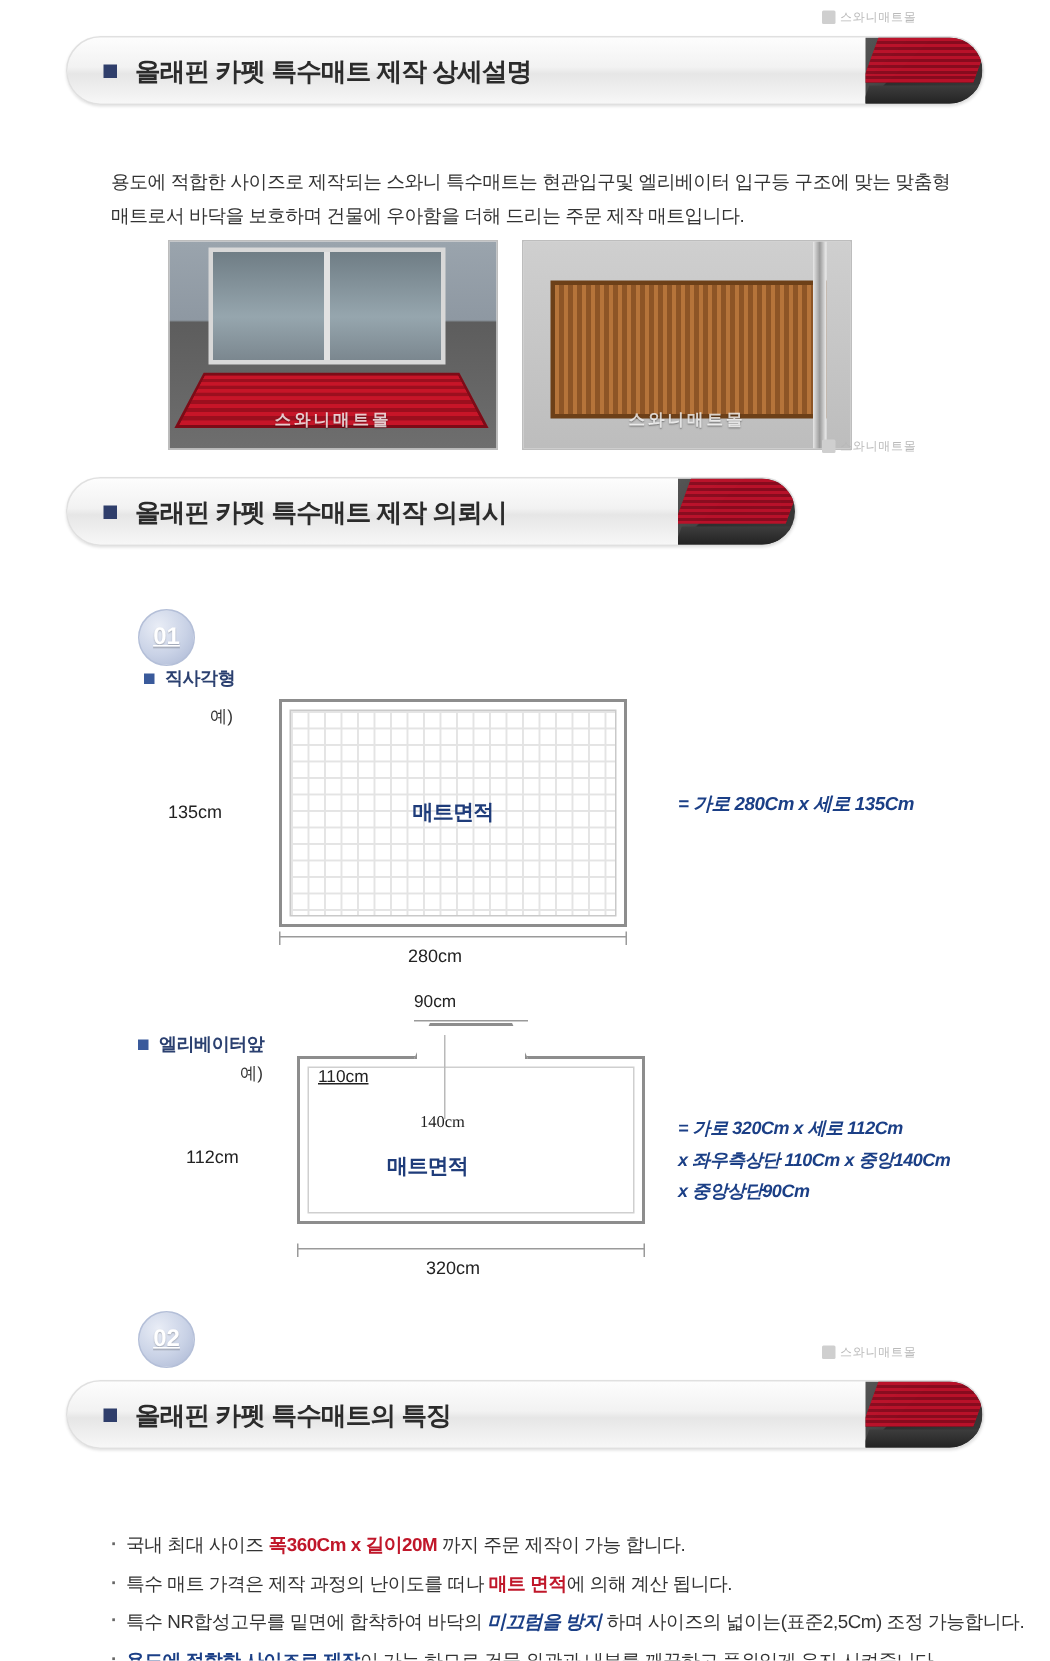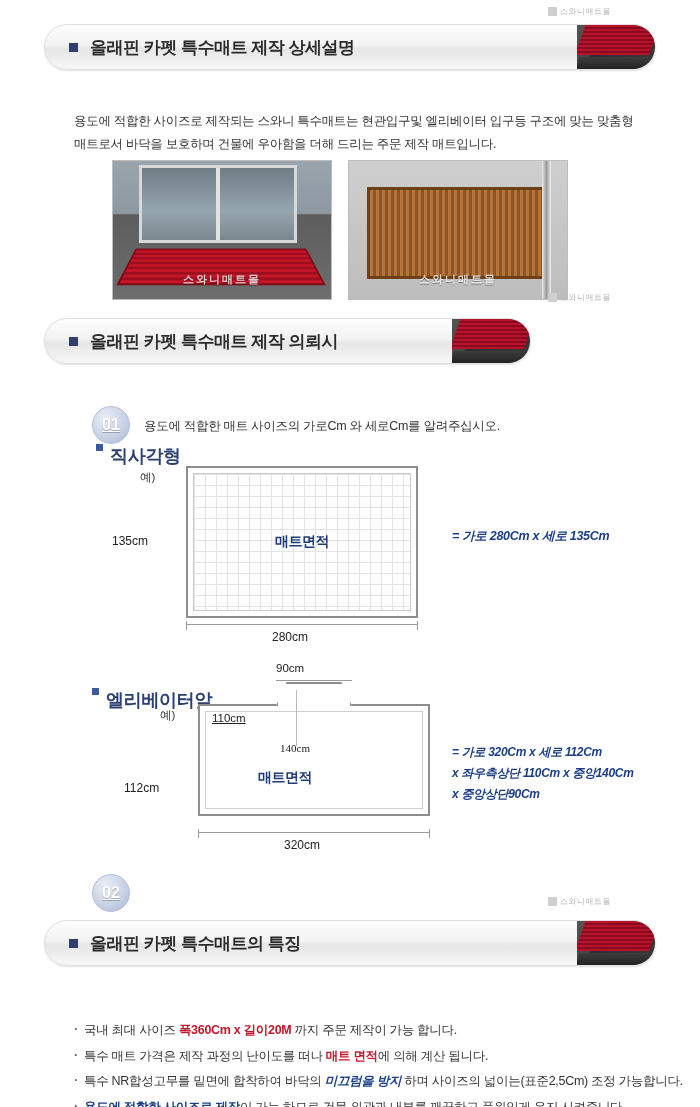--- a/index.html
+++ b/index.html
@@ -191,21 +191,22 @@
   .step .step-text .sub {
     display: block;
     font-weight: bold;
     color: #1a1a1a;
     margin-top: 2px;
   }
 
   
   .sub-label {
     display: flex;
-    font-size: 18px;
+    align-items: center;
+    font-size: 12px;
     font-weight: bold;
     color: #2b4070;
     letter-spacing: -0.3px;
   }
   .sub-label .sq {
     width: 7px; height: 7px;
     background: #3a5a9b;
     margin-right: 7px;
   }
 
@@ -282,21 +283,21 @@
     width: 72px; height: 4px;
     background: #fff;
   }
   .d2 .area-label2 {
     position: absolute; left: 258px; top: 123px;
     font-size: 14px; font-weight: bold; color: #1f3c7a; letter-spacing: -0.5px;
   }
   .d2 .lb-90 { position: absolute; left: 276px; top: 16px; font-size: 11.5px; color: #222; }
   .d2 .lb-110 { position: absolute; left: 212px; top: 66px; font-size: 11.5px; color: #222; text-decoration: underline; }
   .d2 .lb-140 { position: absolute; left: 280px; top: 96px; font-size: 11px; color: #222; font-family: Liberation Serif, serif; }
-  .d2 .lb-112 { position: absolute; left: 124px; top: 118px; font-size: 12px; color: #222; margin-top: 17px; }
+  .d2 .lb-112 { position: absolute; left: 124px; top: 118px; font-size: 12px; color: #222; }
   .d2 .lb-320 { position: absolute; left: 284px; top: 192px; font-size: 12px; color: #222; }
   .d2 .dim-top {
     position: absolute; left: 276px; top: 34px; width: 76px; height: 1px;
     border-top: 1px solid #9a9a9a;
   }
   .d2 .dim-bottom {
     position: absolute; left: 198px; top: 186px; width: 232px; height: 1px;
     border-top: 1px solid #9a9a9a;
   }
   .d2 .dim-bottom::before, .d2 .dim-bottom::after {
@@ -377,21 +378,20 @@
   <div style="position:absolute; left:0; top:318px; width:575px;text-align:right;">
     <div class="sec-head">
       <span class="bullet"></span>
       <span class="title">올래핀 카펫 특수매트 제작 의뢰시</span>
       <span class="mat-thumb"></span>
     </div>
   </div>
 
   <div class="step" style="position:absolute; left:0; top:384px; width:700px;">
     <div class="badge">01</div>
-    <div class="step-text">용도에 적합한 매트 사이즈의 가로Cm 와 세로Cm를 알려주십시오.</div>
   </div>
 
   <div class="diagram d1" style="position:absolute; left:0; top:432px; width:700px;">
     <div class="sub-label">
       <span class="sq"></span>
       <span>직사각형</span>
     </div>
     <div class="ex">예)</div>
     <div class="rect-outer">
       <div class="grid">

